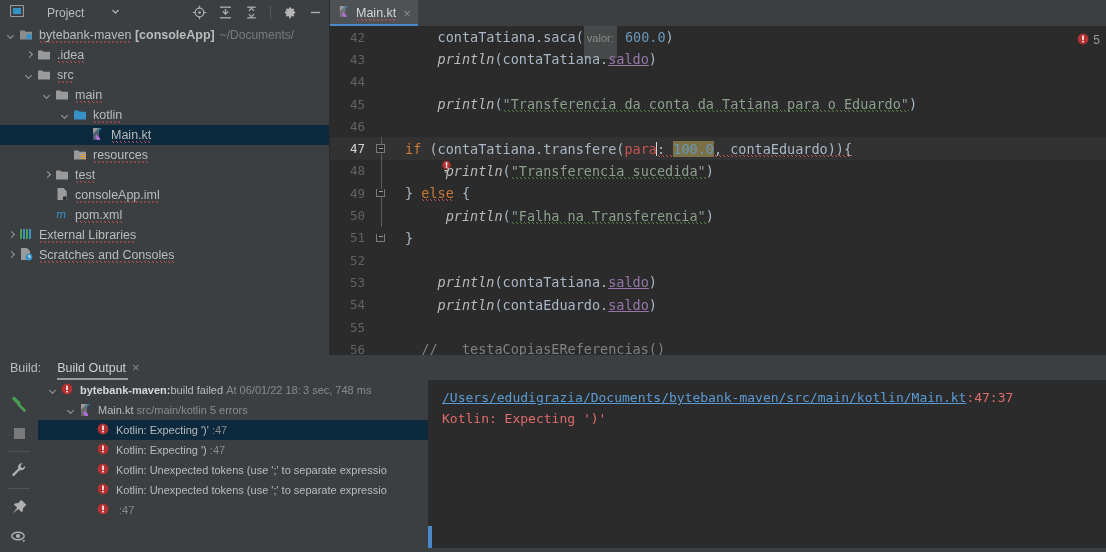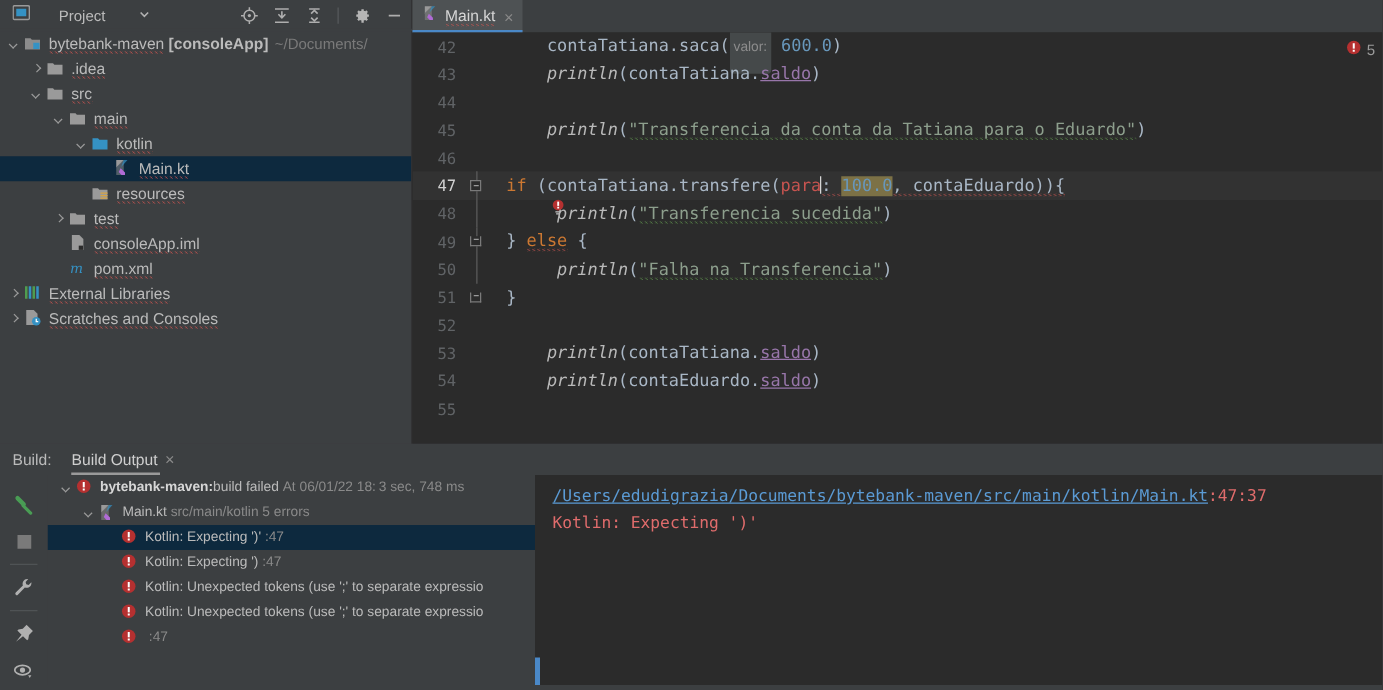--- a/index.html
+++ b/index.html
@@ -437,20 +437,25 @@
         <span class="foldcol"></span>
         <span class="code">    <span class="k-fn">println</span><span class="k-id">(contaEduardo.</span><span class="k-prop">saldo</span><span class="k-id">)</span></span>
       </div>
 
       <div class="cline">
         <span class="gut">55</span>
         <span class="foldcol"></span>
         <span class="code"></span>
       </div>
 
+      <div class="cline">
+        <span class="gut">56</span>
+        <span class="foldcol"></span>
+        <span class="code">  <span class="k-cmt">//</span><span class="k-cmt sq-green">   testaCopiasEReferencias()</span></span>
+      </div>
 
     </div>
   </div>
 
   <div id="build-panel">
     <div id="build-header">
       <span class="bl">Build:</span>
       <div class="btab">
         <span class="btl">Build Output</span>
         <span class="btx">×</span>

